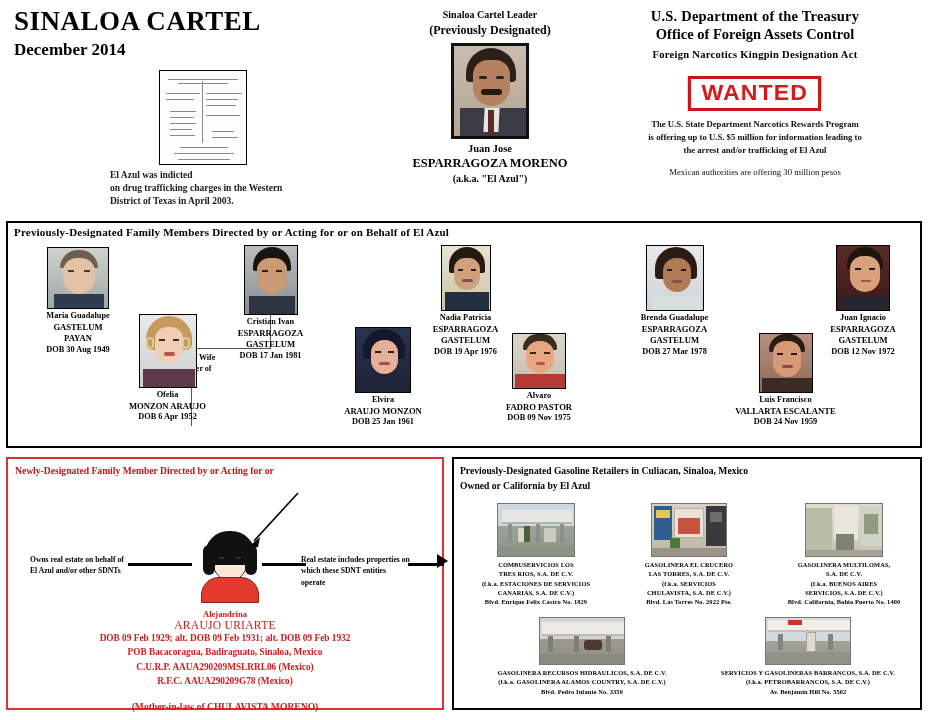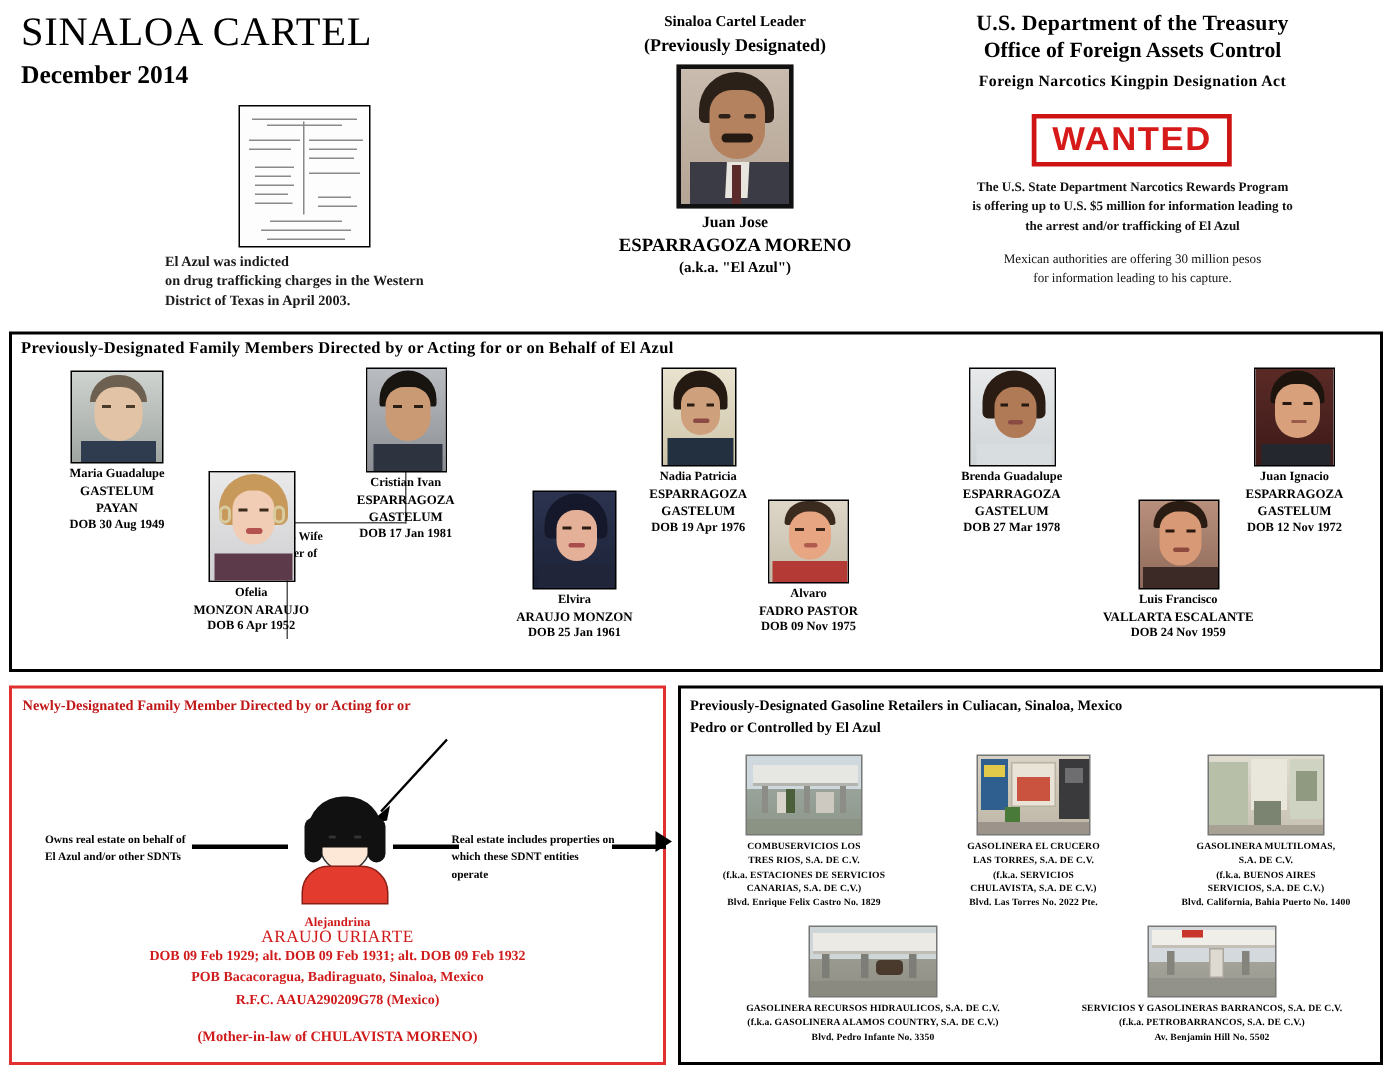--- a/index.html
+++ b/index.html
@@ -12,21 +12,21 @@
     position: relative;
     overflow: hidden;
   }
   .page { position:relative; width:928px; height:720px; }
 
   
   .top { position:relative; height:218px; }
 
   .title-block { position:absolute; left:14px; top:6px; }
   .title-main {
-    font-size: 27px; font-weight: normal; letter-spacing: 0.5px;
+    font-size: 27px; font-weight: bold; letter-spacing: 0.5px;
     font-family: "Liberation Serif", serif;
   }
   .title-sub { font-size: 17px; font-weight:bold; margin-top:3px; }
 
   .indict { position:absolute; left:110px; top:70px; width:185px; text-align:left; }
   .doc-thumb {
     width: 88px; height: 95px; margin: 0 auto;
     border: 1.5px solid #000; background:#fdfdfd;
     position: relative; overflow: hidden;
   }
@@ -200,21 +200,20 @@
       <div class="wanted-wrap">
         <span class="wanted">WANTED</span>
       </div>
       <div class="reward">
         <div>The U.S. State Department Narcotics Rewards Program</div>
         <div>is offering up to U.S. $5 million for information leading to</div>
         <div>the arrest and/or trafficking of El Azul</div>
       </div>
       <div class="reward2">
         <div>Mexican authorities are offering 30 million pesos</div>
-        <div>for information leading to his capture.</div>
       </div>
     </div>
   </div>
 
   <div class="panel">
     <div class="panel-head">Previously-Designated Family Members Directed by or Acting for or on Behalf of El Azul</div>
 
     <div class="connector" style="left:183px;top:125px;width:1px;height:28px;"></div>
     <div class="connector" style="left:183px;top:125px;width:80px;height:1px;"></div>
     <div class="connector" style="left:262px;top:60px;width:1px;height:66px;"></div>
@@ -410,31 +409,32 @@
       <div class="av-eye" style="left:37px;"></div>
       <div class="av-neck"></div>
       <div class="av-body"></div>
     </div>
 
     <div class="ar-name">
       <div class="ar-first">Alejandrina</div>
       <div class="ar-last">ARAUJO URIARTE</div>
       <div class="ar-line">DOB 09 Feb 1929; alt. DOB 09 Feb 1931; alt. DOB 09 Feb 1932</div>
       <div class="ar-line">POB Bacacoragua, Badiraguato, Sinaloa, Mexico</div>
+      <div class="ar-line">C.U.R.P. AAUA290209MSLRRL06 (Mexico)</div>
       <div class="ar-line">R.F.C. AAUA290209G78 (Mexico)</div>
       <div class="ar-mother">(Mother-in-law of CHULAVISTA MORENO)</div>
     </div>
   </div>
 
   <div class="arrow-head-r" style="left:437px;top:554px;"></div>
 
   <div class="gaspanel">
     <div class="gas-head">
       <div>Previously-Designated Gasoline Retailers in Culiacan, Sinaloa, Mexico</div>
-      <div>Pedro or Controlled by El Azul</div>
+      <div>Owned or California by El Azul</div>
     </div>
 
     <div class="gas" style="left:6px;top:44px;width:152px;">
       <div class="gph" style="width:78px;height:54px;">
         <div class="fs" style="inset:0;background:linear-gradient(#cfd8dd 0%,#cfd8dd 42%,#9aa39a 42%,#8d9689 100%);"></div>
         <div class="fs" style="left:4px;top:6px;width:70px;height:14px;background:#e6e6e2;border-bottom:2px solid #b4b4ae;"></div>
         <div class="fs" style="left:10px;top:20px;width:4px;height:18px;background:#8d8d88;"></div>
         <div class="fs" style="left:38px;top:20px;width:4px;height:18px;background:#8d8d88;"></div>
         <div class="fs" style="left:62px;top:20px;width:4px;height:18px;background:#8d8d88;"></div>
         <div class="fs" style="left:20px;top:24px;width:12px;height:14px;background:#d8d4cc;"></div>

